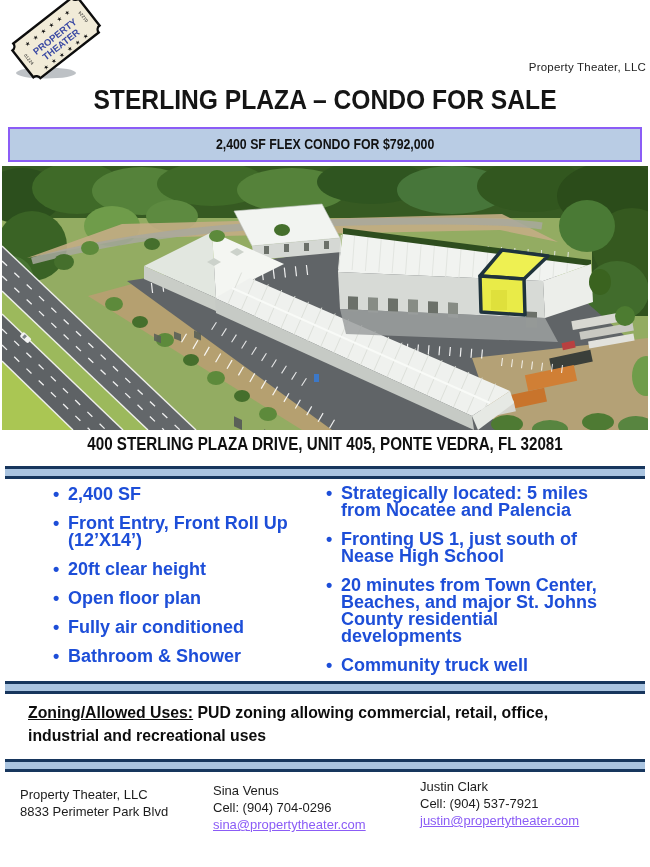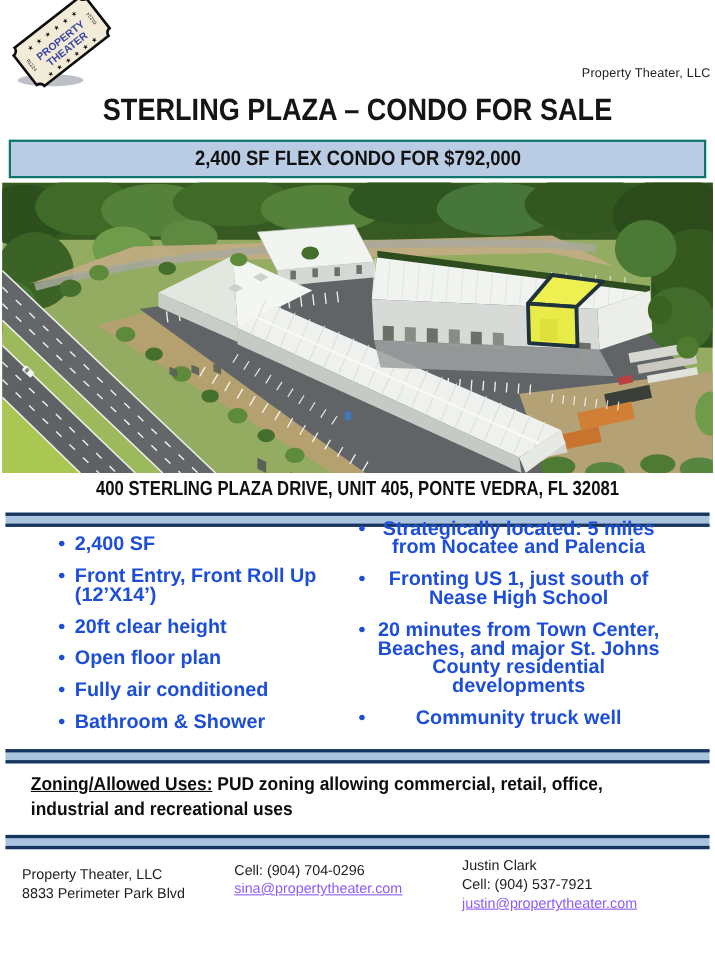--- a/index.html
+++ b/index.html
@@ -13,22 +13,22 @@
     position:absolute;right:4px;top:61px;font-size:11.5px;color:#222;
     letter-spacing:.2px;
   }
   .title{
     position:absolute;top:84px;left:0;width:650px;text-align:center;
     font-size:28px;font-weight:bold;color:#151515;
     transform:scaleX(.88);transform-origin:center;white-space:nowrap;
   }
   .banner{
     position:absolute;left:8px;top:127px;width:630px;height:31px;
-    background:#b9cce4;border:2px solid #0f766e;
-    text-align:center;font-size:19px;font-weight:bold;line-height:31px;
+    background:#b9cce4;border:2px solid #8b5cf6;
+    text-align:center;font-size:14px;font-weight:bold;line-height:31px;
   }
   .banner-text{display:inline-block;transform:scaleX(.88);transform-origin:center;white-space:nowrap;}
   
   .photo{position:absolute;left:2px;top:166px;width:646px;height:264px;}
   .photo svg{display:block;}
   
   .address{
     position:absolute;top:433px;left:0;width:650px;text-align:center;
     font-size:18.5px;font-weight:bold;color:#101010;white-space:nowrap;
     transform:scaleX(.82);transform-origin:center;
@@ -39,21 +39,21 @@
   }
   .bar1{top:466px;} .bar2{top:681px;} .bar3{top:759px;}
   
   .features{position:absolute;list-style:none;margin:0;padding:0;}
   .features li{
     position:relative;padding-left:16px;font-size:18px;font-weight:bold;
     line-height:17px;margin-bottom:12px;color:#1d4ed8;
   }
   .features li::before{content:"•";position:absolute;left:1px;top:0;}
   .features-left{left:52px;top:486px;width:252px;}
-  .features-right{left:325px;top:472px;width:277px;text-align:center;}
+  .features-right{left:325px;top:485px;width:277px;}
   
   .zoning{
     position:absolute;left:28px;top:701px;width:612px;
     font-size:17px;font-weight:bold;line-height:23px;color:#0d0d0d;
     transform:scaleX(.93);transform-origin:left center;
   }
   .zoning .u{text-decoration:underline;}
   
   .fcol{position:absolute;font-size:13px;line-height:17px;color:#1c1c1c;}
   .fcol1{left:20px;top:786px;}
@@ -383,20 +383,21 @@
 </div>
 
 <div class="bar bar3"></div>
 
 <div class="fcol fcol1">
   <div>Property Theater, LLC</div>
   <div>8833 Perimeter Park Blvd</div>
 </div>
 
 <div class="fcol fcol2">
+  <div>Sina Venus</div>
   <div>Cell: (904) 704-0296</div>
   <a>sina@propertytheater.com</a>
 </div>
 
 <div class="fcol fcol3">
   <div>Justin Clark</div>
   <div>Cell: (904) 537-7921</div>
   <a>justin@propertytheater.com</a>
 </div>
 

